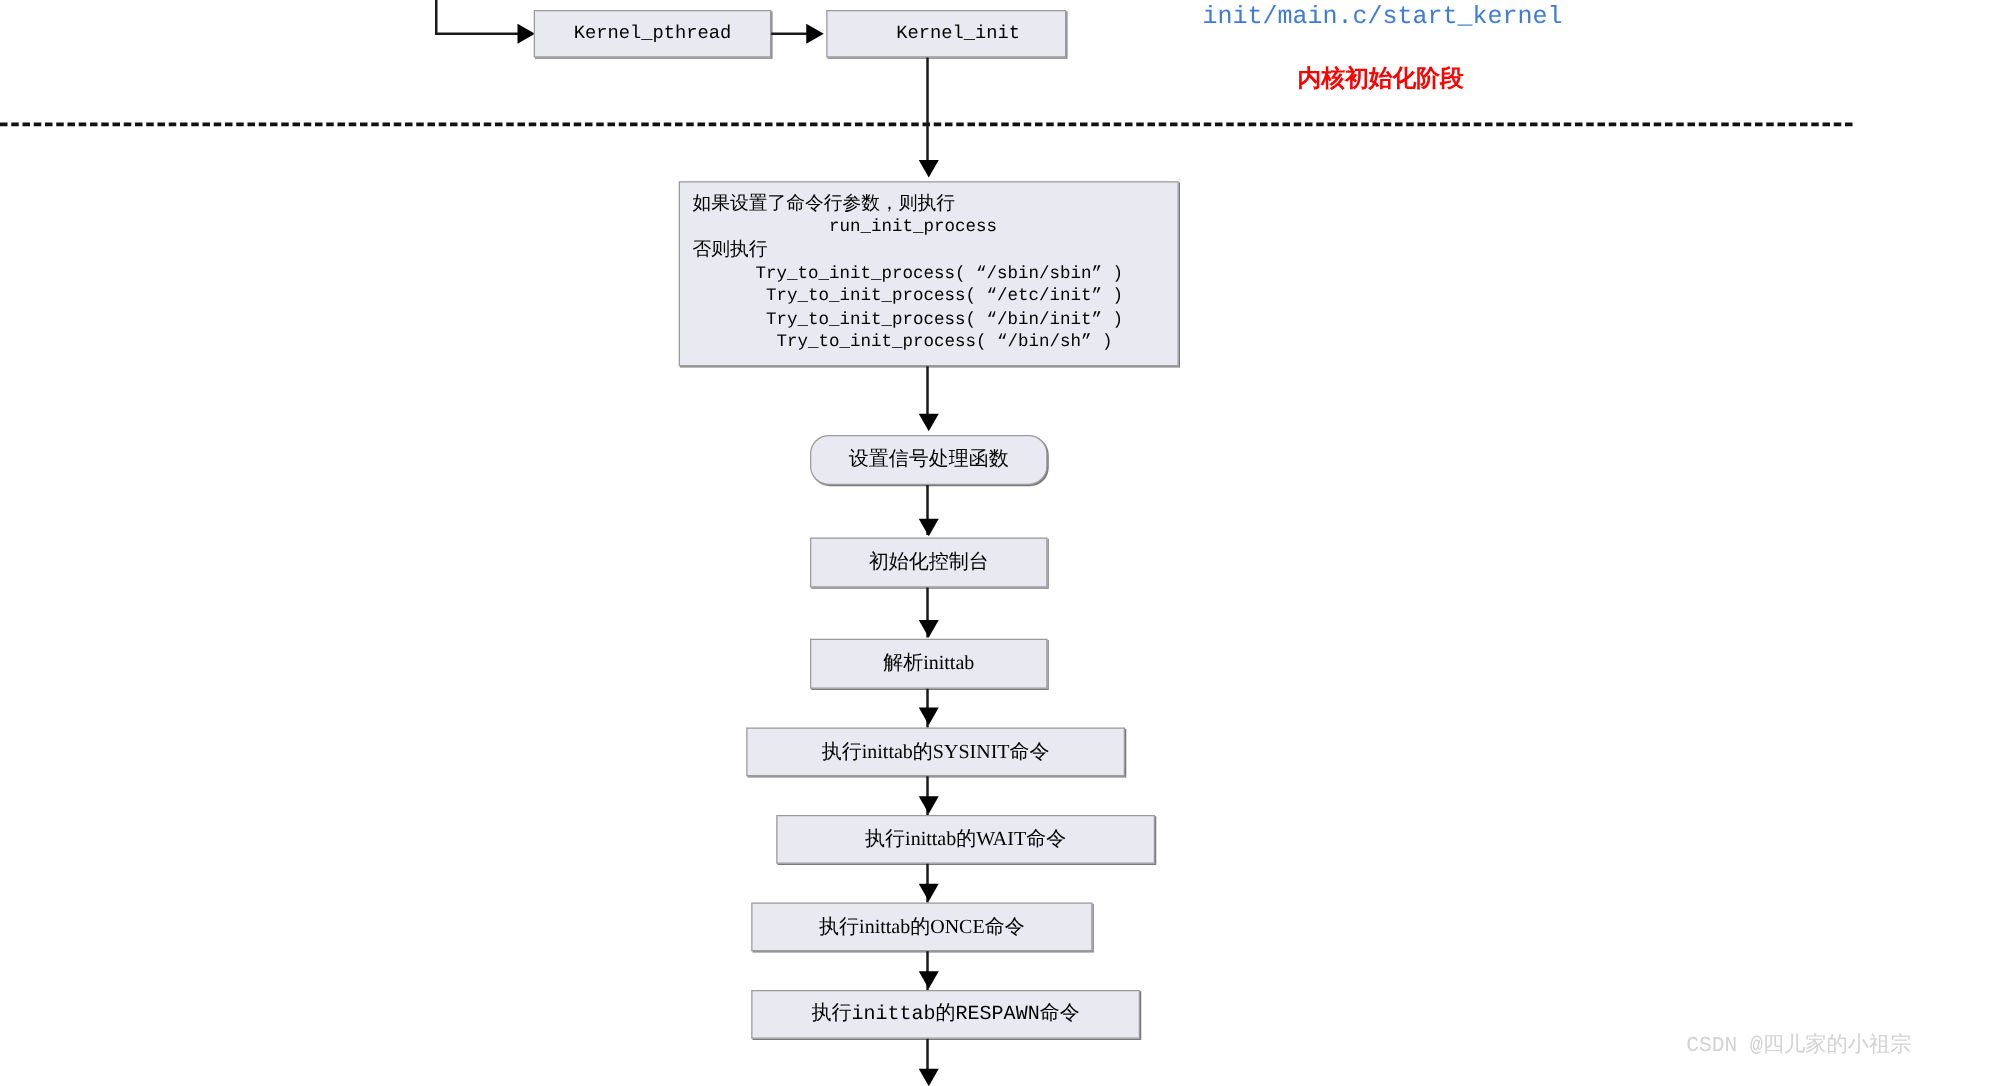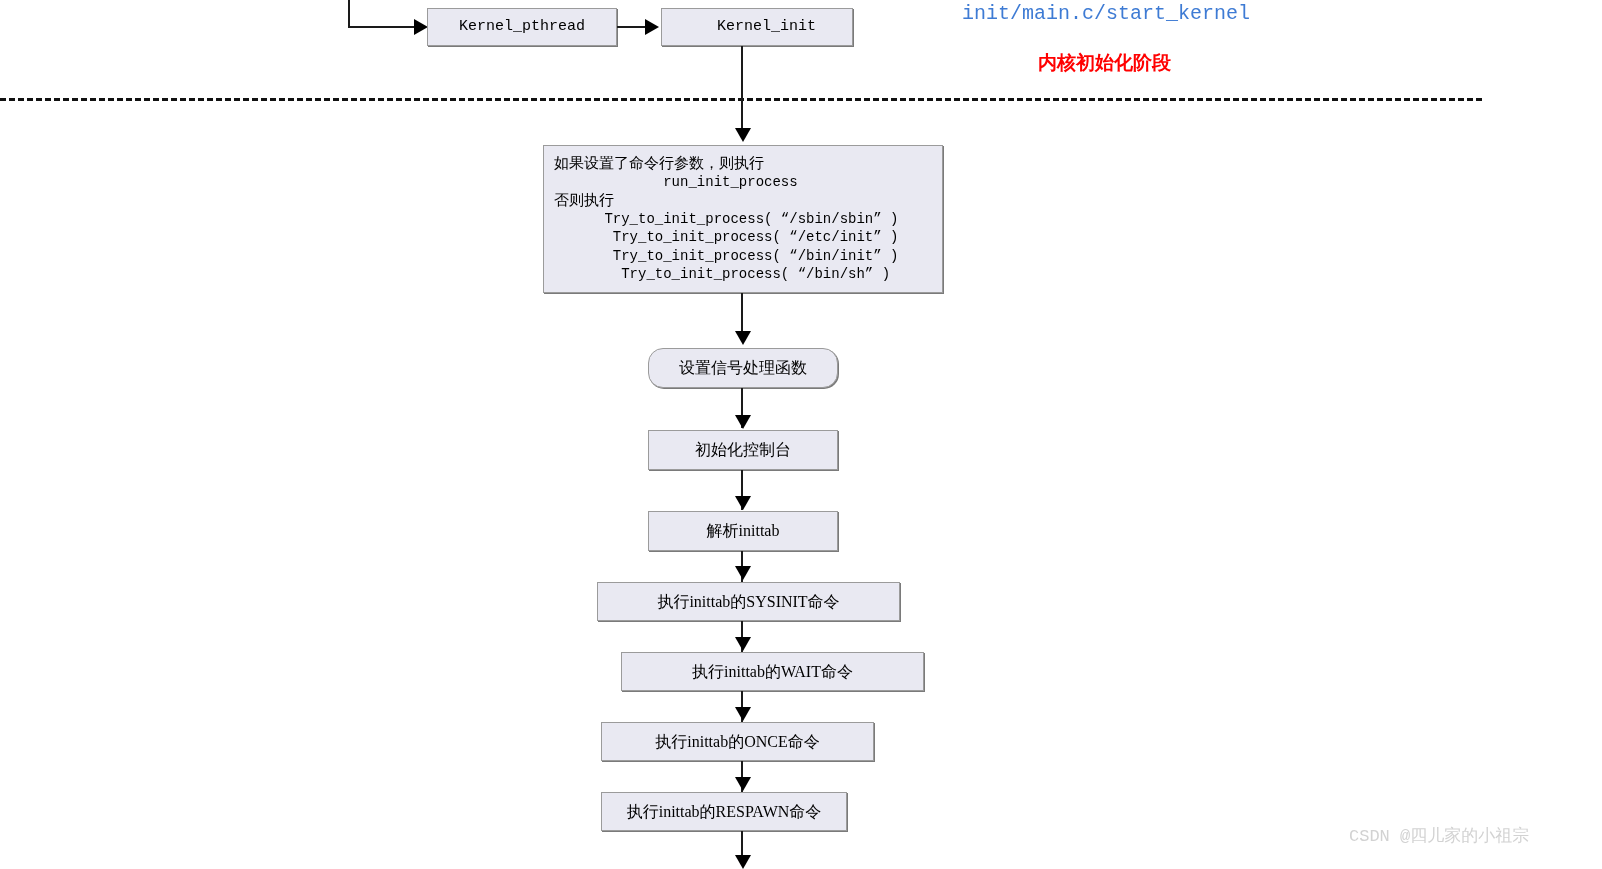--- a/index.html
+++ b/index.html
@@ -185,21 +185,21 @@
   </div>
 
   <div class="vline" style="left:741px; top:691px; height:32px;"></div>
   <div class="arrow-down" style="left:735px; top:707px;"></div>
   <div class="node" style="left:601px; top:722px; width:273px; height:39px;">
     <span>执行inittab的ONCE命令</span>
   </div>
 
   <div class="vline" style="left:741px; top:761px; height:32px;"></div>
   <div class="arrow-down" style="left:735px; top:777px;"></div>
-  <div class="node" style="left:601px; top:792px; width:246px; height:39px;">
+  <div class="node" style="left:601px; top:792px; width:311px; height:39px;font-family:Liberation Mono, monospace;">
     <span>执行inittab的RESPAWN命令</span>
   </div>
 
   <div class="vline" style="left:741px; top:831px; height:30px;"></div>
   <div class="arrow-down" style="left:735px; top:855px;"></div>
 
   <div class="watermark" style="left:1349px; top:824px;">CSDN @四儿家的小祖宗</div>
 
 </div>
 

